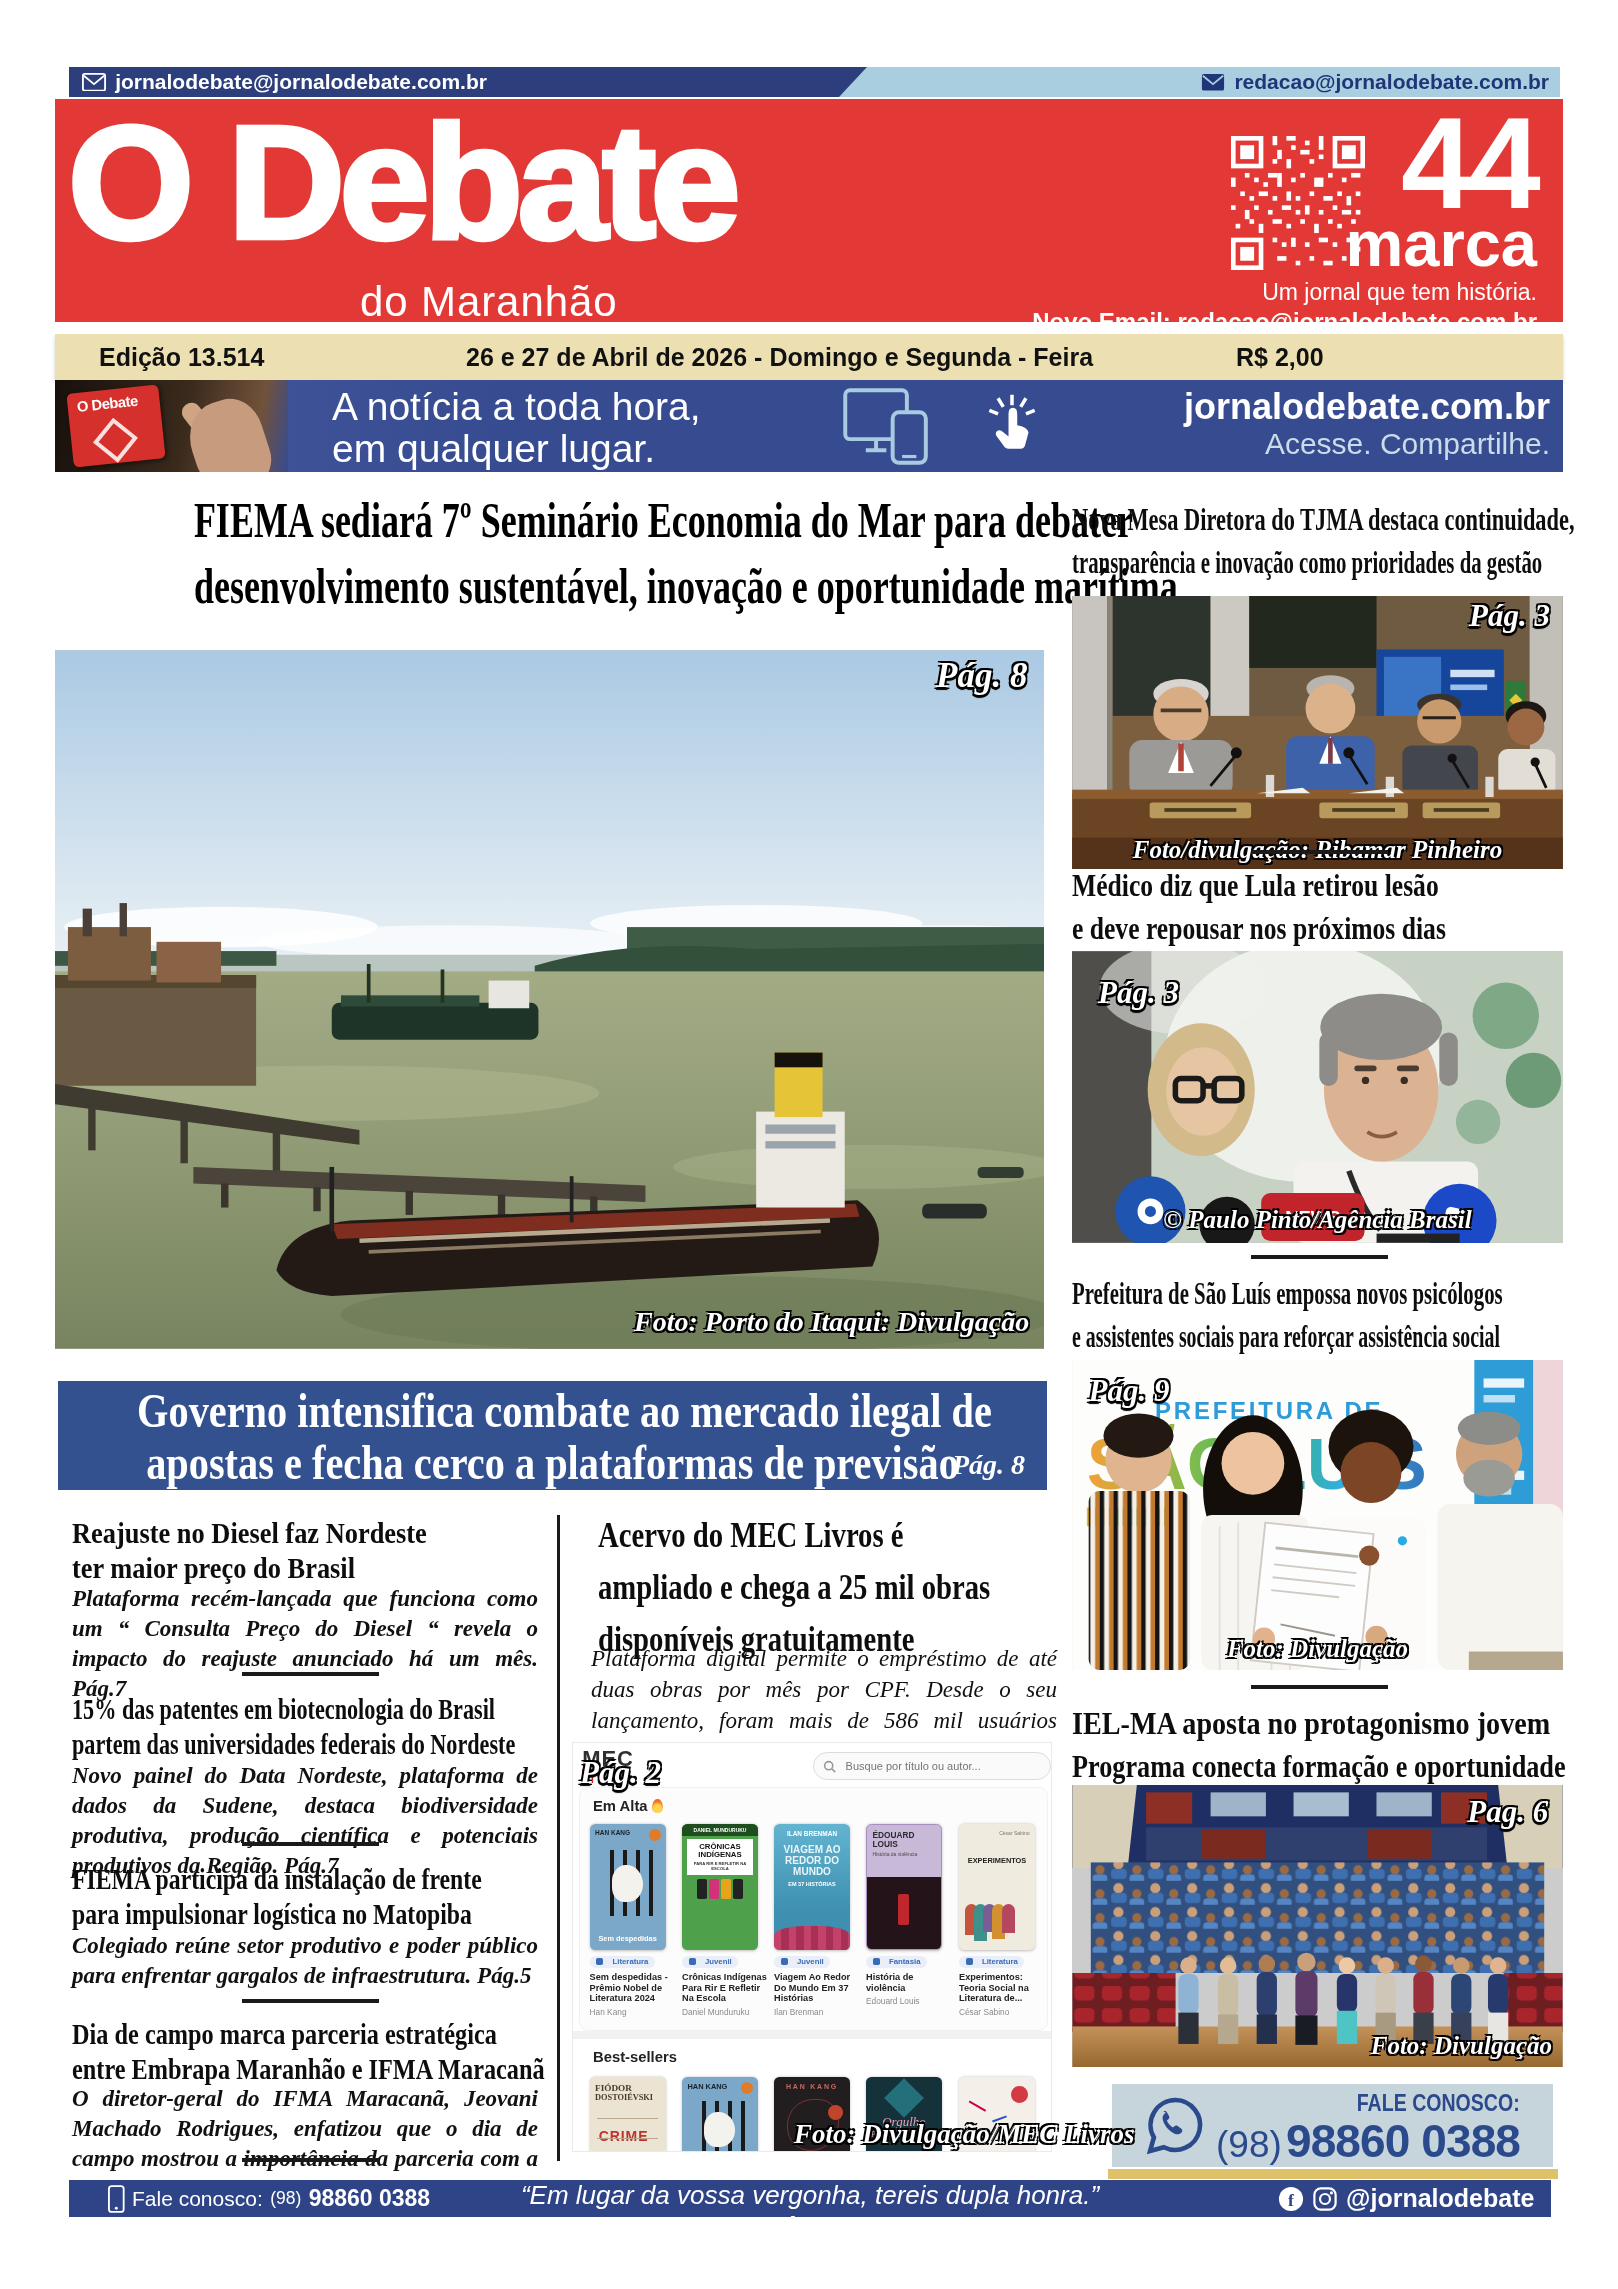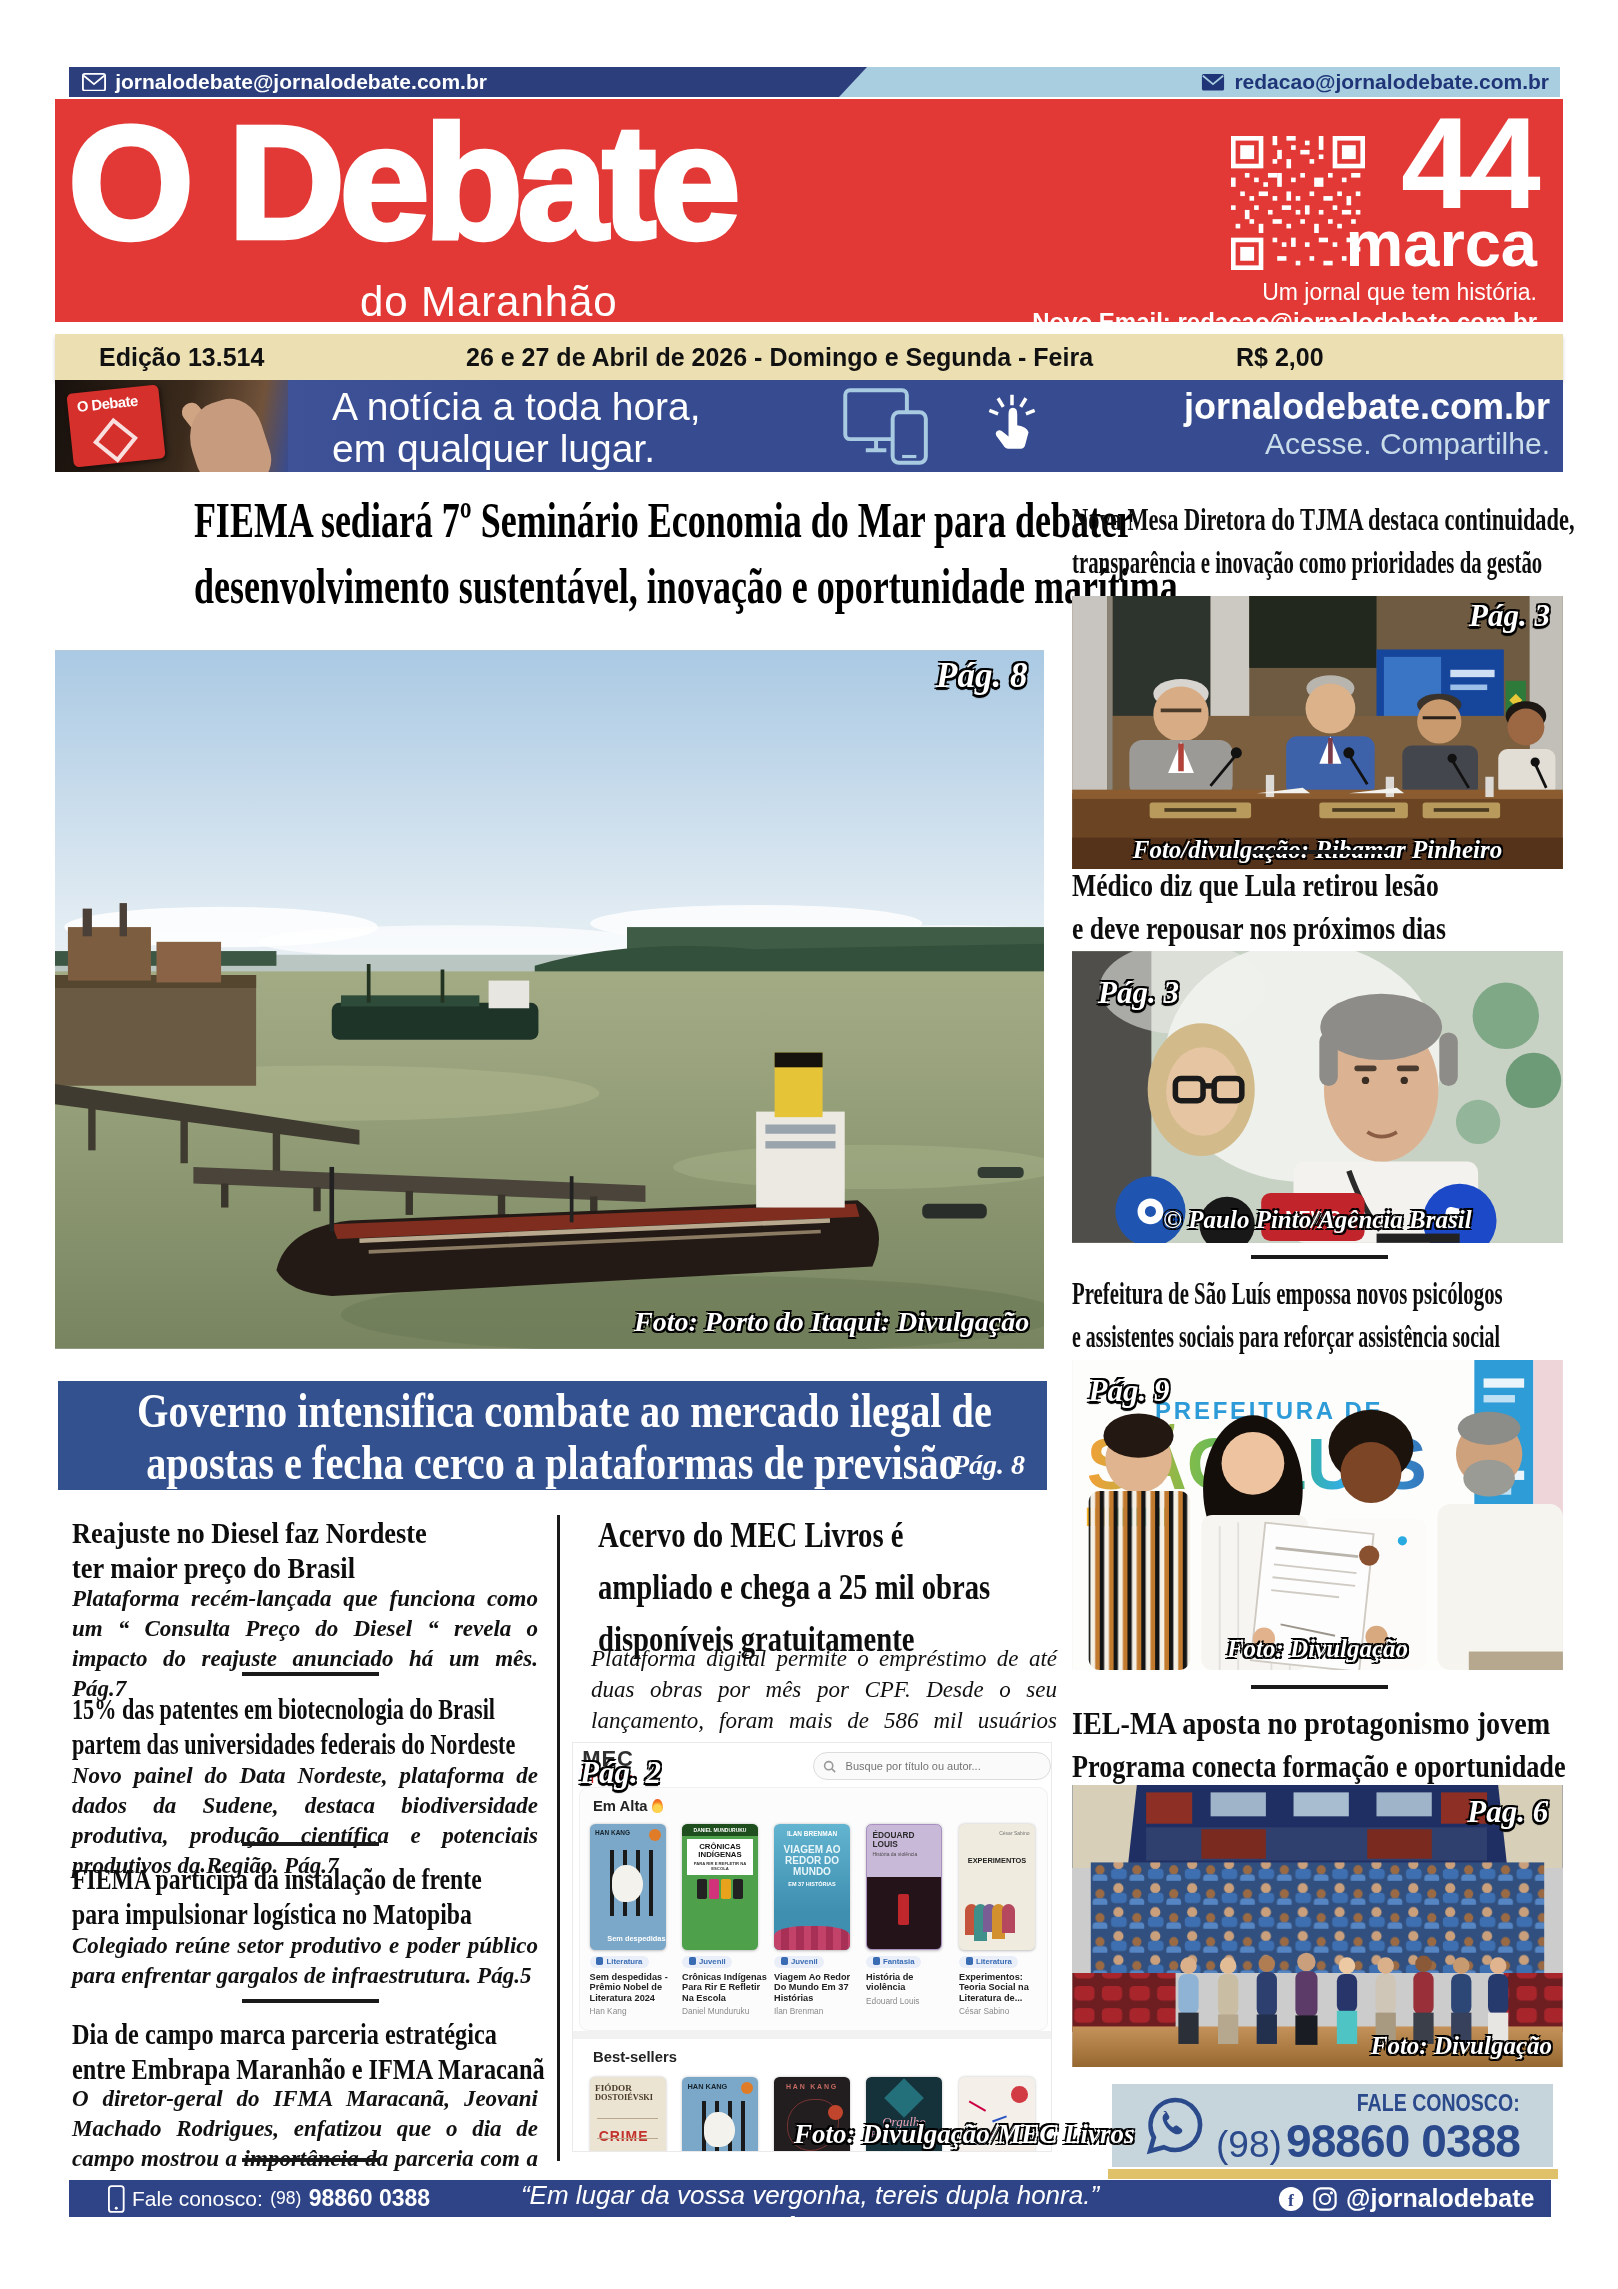--- a/index.html
+++ b/index.html
@@ -68,21 +68,21 @@
   .mec-logo .bars{display:flex;gap:1.8px;margin:0.9px 0;}
   .mec-logo .bars i{display:block;width:10px;height:3.7px;}
   .mec-logo .m2{font-size:10px;letter-spacing:2.8px;color:#cf2323;font-weight:700;}
   .srch{position:absolute;right:0px;top:9.2px;width:238px;height:28px;border:0.9px solid #dcdcdc;border-radius:14px;background:#fafafa;display:flex;align-items:center;padding:0 9.2px;box-sizing:border-box;}
   .srch input{border:none;outline:none;background:transparent;font-size:11px;color:#777;width:185px;margin-left:7.4px;font-family:"Liberation Sans",sans-serif;}
   .cardzone{position:absolute;left:5.5px;top:44px;width:469px;height:244px;background:#fcfcfc;border:0.9px solid #f1f1f1;border-radius:9.2px;box-sizing:border-box;}
   .sect{position:absolute;font-weight:700;font-size:14.8px;color:#222;display:flex;align-items:center;gap:4.6px;}
   .flame{width:11px;height:14px;background:radial-gradient(circle at 50% 70%,#ffd34d 0 35%,#f58220 60%,#ef4423 100%);border-radius:50% 50% 50% 50%/62% 62% 40% 40%;}
   .bcard{position:absolute;width:85px;}
   .cover{width:76px;height:126px;border-radius:5.5px;box-shadow:0 0.9px 2.8px rgba(0,0,0,.25);position:relative;overflow:hidden;}
-  .tagp{display:inline-flex;gap:3px;background:#e9eef8;border-radius:8.3px;padding:1.8px 6.5px;font-size:7.8px;font-weight:700;color:#3a6cb4;margin-top:5.5px;}
+  .tagp{display:inline-flex;align-items:center;gap:9px;background:#e9eef8;border-radius:8.3px;padding:1.8px 6.5px;font-size:7.8px;font-weight:700;color:#3a6cb4;margin-top:5.5px;}
   .tagp i{display:block;width:7.4px;height:7.4px;background:#3a6cb4;border-radius:1.8px;}
   .btit{font-size:9.2px;line-height:10.6px;font-weight:700;color:#222;margin-top:3.7px;}
   .bauth{font-size:8.3px;color:#8a8a8a;margin-top:2.8px;}
   .band{position:absolute;left:0;top:288px;width:100%;height:8.3px;background:#f1f1f1;}
   .cbox{position:absolute;left:1112px;top:2084px;width:441px;height:83px;background:#c6d4dc;}
   .cbox .lab{position:absolute;right:33px;top:5.5px;font-weight:700;font-size:23px;color:#2b4a8c;transform:scaleX(.85);transform-origin:right top;}
   .cbox .num{position:absolute;right:33px;top:29.5px;color:#2b4a8c;white-space:nowrap;}
   .cbox .ac{font-size:37px;}
   .cbox .nn{font-size:46px;font-weight:800;letter-spacing:-0.9px;}
   .goldbar{position:absolute;left:1108px;top:2169px;width:450px;height:10px;background:#dfc169;}
@@ -654,21 +654,21 @@
       <span>Em Alta</span>
       <span class="flame"></span>
     </div>
 
     <div class="bcard" style="left:16.6px;top:81px">
       <div class="cover" style="background:#7ba8c8">
         <div style="font-size:6.5px;font-weight:700;color:#16222c;padding:4.6px 0 0 5.5px">HAN KANG</div>
         <div style="position:absolute;right:4.6px;top:4.6px;width:12px;height:12px;border-radius:50%;background:#e07b28"></div>
         <div style="position:absolute;left:11px;top:26px;width:54px;height:66px;background:repeating-linear-gradient(90deg,transparent 0 9.2px,#1a1a1a 9.2px 13px)"></div>
         <div style="position:absolute;left:22px;top:41px;width:31px;height:37px;background:#f4f2ec;border-radius:50% 60% 55% 45%"></div>
-        <div style="position:absolute;left:0;bottom:7.4px;width:100%;text-align:right;font-size:7.4px;font-weight:700;color:#fff">Sem despedidas</div>
+        <div style="position:absolute;left:0;bottom:7.4px;width:100%;text-align:center;font-size:7.4px;font-weight:700;color:#fff">Sem despedidas</div>
       </div>
       <div class="tagp">
           <i></i>
           <span>Literatura</span>
         </div>
       <div class="btit">Sem despedidas - Prêmio Nobel de Literatura 2024</div>
       <div class="bauth">Han Kang</div>
     </div>
 
     <div class="bcard" style="left:109px;top:81px">

